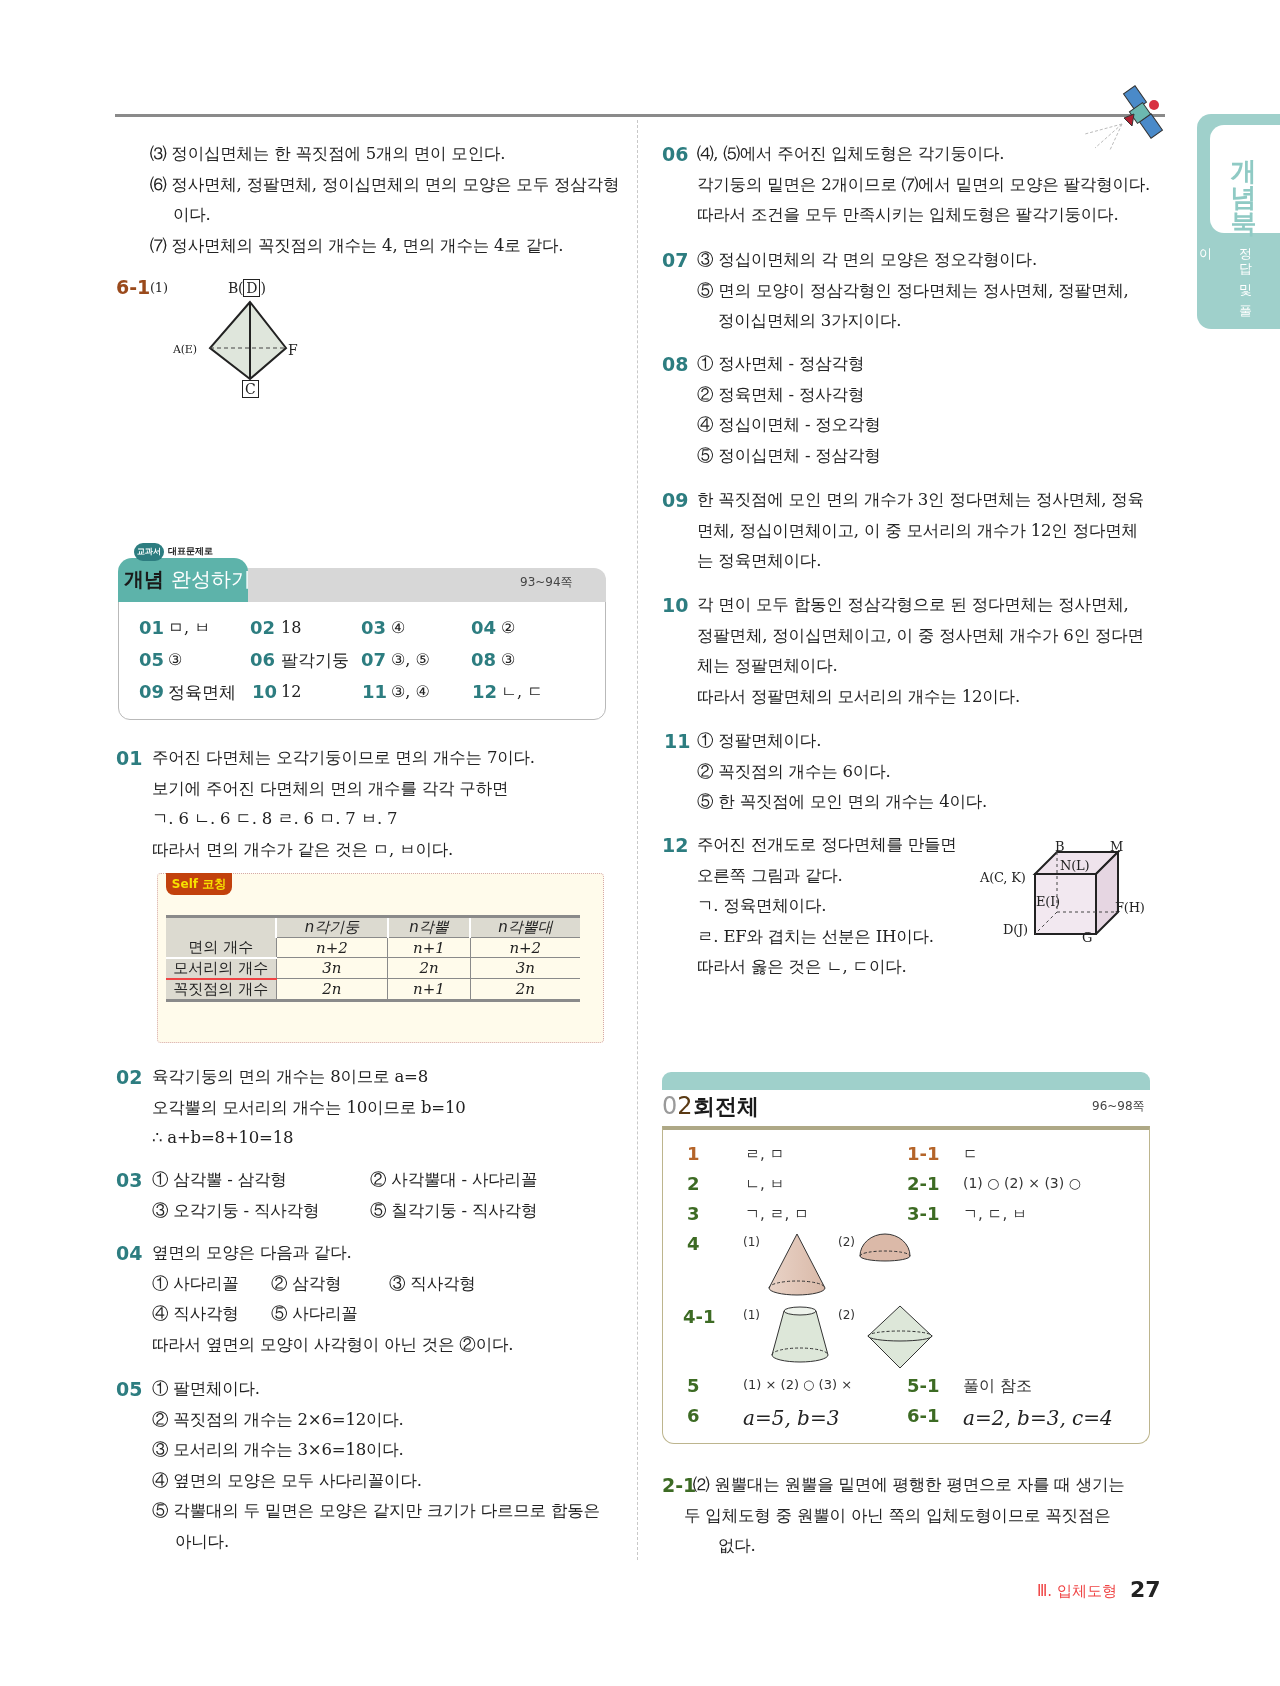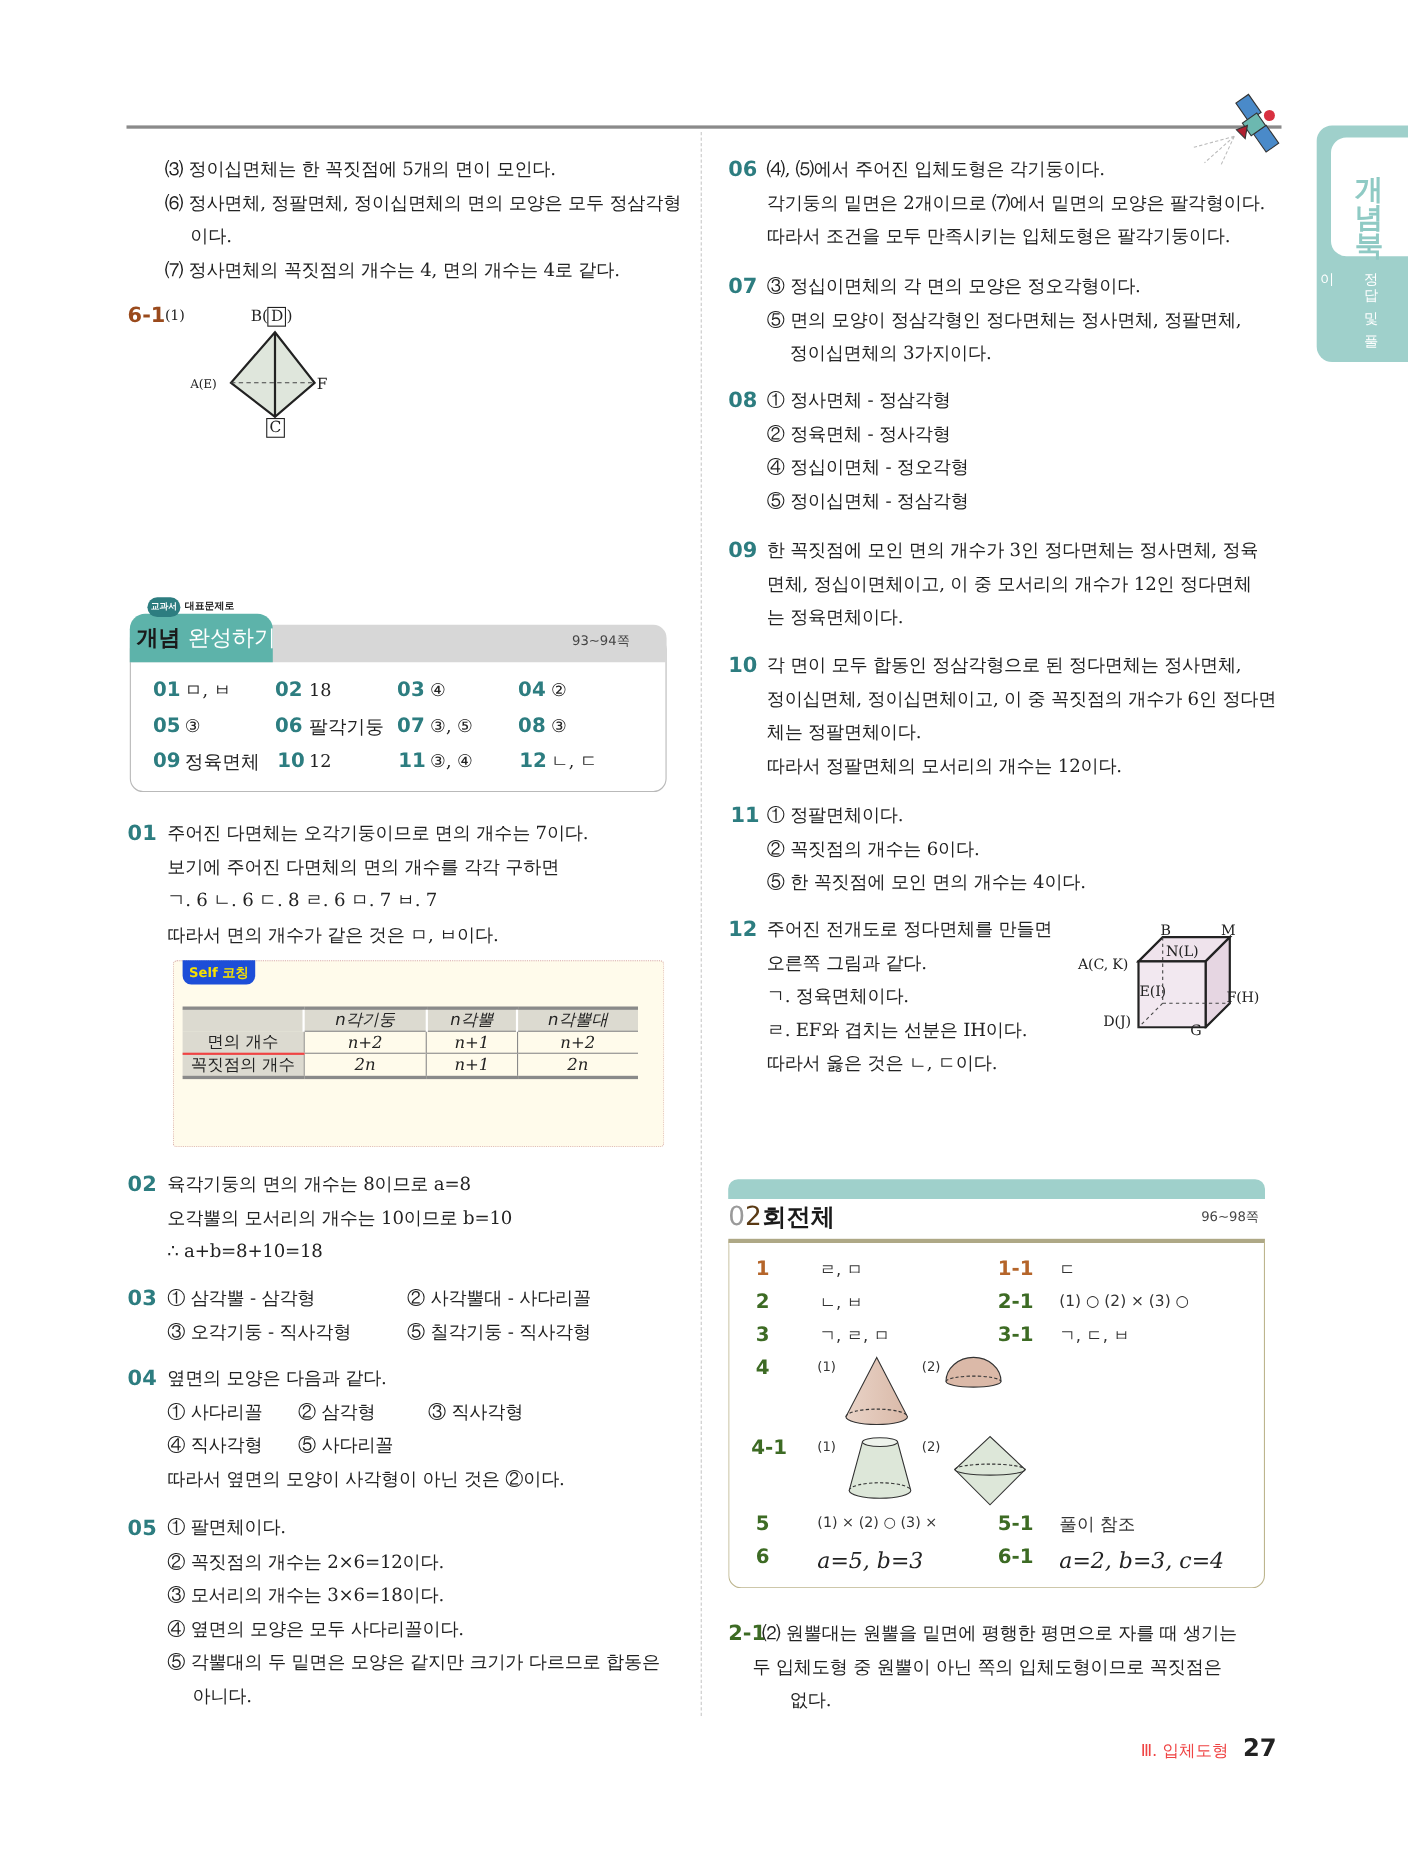--- a/index.html
+++ b/index.html
@@ -28,21 +28,21 @@
   .cbox-badge { left: 134px; top: 543px; width: 30px; height: 18px; background: #2d7d80; border-radius: 9px; color: #fff; font-family: "DejaVu Sans", sans-serif; font-size: 8px; font-weight: bold; text-align: center; line-height: 18px; }
   .cbox-badge2 { left: 168px; top: 545px; font-family: "DejaVu Sans", sans-serif; font-size: 9px; font-weight: bold; color: #222; }
   .cbox-title1 { left: 124px; top: 566px; font-family: "DejaVu Sans", sans-serif; font-weight: bold; font-size: 20px; color: #1a1a1a; }
   .cbox-title2 { left: 171px; top: 566px; font-family: "DejaVu Sans", sans-serif; font-size: 20px; color: #ffffff; }
   .cbox-pages { left: 520px; top: 574px; font-family: "DejaVu Sans", sans-serif; font-size: 12px; color: #444; }
   .ans-num { position: absolute; font-family: "DejaVu Sans", sans-serif; font-weight: bold; font-size: 18px; color: #2d7d80; }
   .ans-val { position: absolute; font-size: 16px; color: #222; white-space: nowrap; }
 
   
   .selfbox { left: 157px; top: 873px; width: 447px; height: 170px; background: #fffbeb; border: 1px dotted #d6a8a8; border-radius: 4px; }
-  .selfbadge { left: 166px; top: 873px; width: 66px; height: 22px; background: #1d4ed8; border-radius: 0 0 8px 8px; color: #f7e100; font-family: "DejaVu Sans", sans-serif; font-weight: bold; font-size: 12px; text-align: center; line-height: 22px; }
+  .selfbadge { left: 166px; top: 873px; width: 66px; height: 22px; background: #c2410c; border-radius: 0 0 8px 8px; color: #f7e100; font-family: "DejaVu Sans", sans-serif; font-weight: bold; font-size: 12px; text-align: center; line-height: 22px; }
   table.self { position: absolute; left: 166px; top: 915px; width: 414px; border-collapse: collapse; font-size: 15px; }
   table.self td, table.self th { height: 15px; text-align: center; font-weight: normal; }
   table.self th { background: #dcdad0; font-family: "DejaVu Sans", sans-serif; }
   table.self tr:first-child th { border-top: 3px solid #8a8a8a; }
   table.self tr:last-child td, table.self tr:last-child th { border-bottom: 3px solid #8a8a8a; }
   table.self td { background: #fffbeb; border-left: 1px solid #8a8a8a; border-top: 1px solid #8a8a8a; font-style: italic; }
   table.self th.rowh { text-align: center; }
   table.self th.colh { border-left: 2px solid #fff; font-style: italic; }
 
   
@@ -154,20 +154,26 @@
     <th class="colh">n각뿔</th>
     <th class="colh">n각뿔대</th>
   </tr>
   <tr>
     <th class="rowh">면의 개수</th>
     <td>n+2</td>
     <td>n+1</td>
     <td>n+2</td>
   </tr>
   <tr>
+    <th class="rowh" style="border-top:2px solid #fff;">모서리의 개수</th>
+    <td>3n</td>
+    <td>2n</td>
+    <td>3n</td>
+  </tr>
+  <tr>
     <th class="rowh" style="border-top:2px solid #ef4444;">꼭짓점의 개수</th>
     <td>2n</td>
     <td>n+1</td>
     <td>2n</td>
   </tr>
 </tbody>
   </table>
 
 <div class="num" style="left:116px;top:1067px;">02</div>
 <div class="line" style="left:152px;top:1067px;">육각기둥의 면의 개수는 8이므로 a=8</div>
@@ -213,21 +219,21 @@
 <div class="line" style="left:697px;top:415px;">④ 정십이면체 - 정오각형</div>
 <div class="line" style="left:697px;top:446px;">⑤ 정이십면체 - 정삼각형</div>
 
 <div class="num" style="left:662px;top:490px;">09</div>
 <div class="line" style="left:697px;top:490px;">한 꼭짓점에 모인 면의 개수가 3인 정다면체는 정사면체, 정육</div>
 <div class="line" style="left:697px;top:521px;">면체, 정십이면체이고, 이 중 모서리의 개수가 12인 정다면체</div>
 <div class="line" style="left:697px;top:551px;">는 정육면체이다.</div>
 
 <div class="num" style="left:662px;top:595px;">10</div>
 <div class="line" style="left:697px;top:595px;">각 면이 모두 합동인 정삼각형으로 된 정다면체는 정사면체,</div>
-<div class="line" style="left:697px;top:626px;">정이십면체, 정이십면체이고, 이 중 꼭짓점의 개수가 6인 정다면</div>
+<div class="line" style="left:697px;top:626px;">정팔면체, 정이십면체이고, 이 중 정사면체 개수가 6인 정다면</div>
 <div class="line" style="left:697px;top:656px;">체는 정팔면체이다.</div>
 <div class="line" style="left:697px;top:687px;">따라서 정팔면체의 모서리의 개수는 12이다.</div>
 
 <div class="num" style="left:664px;top:731px;">11</div>
 <div class="line" style="left:697px;top:731px;">① 정팔면체이다.</div>
 <div class="line" style="left:697px;top:762px;">② 꼭짓점의 개수는 6이다.</div>
 <div class="line" style="left:697px;top:792px;">⑤ 한 꼭짓점에 모인 면의 개수는 4이다.</div>
 
 <div class="num" style="left:662px;top:835px;">12</div>
 <div class="line" style="left:697px;top:835px;">주어진 전개도로 정다면체를 만들면</div>

